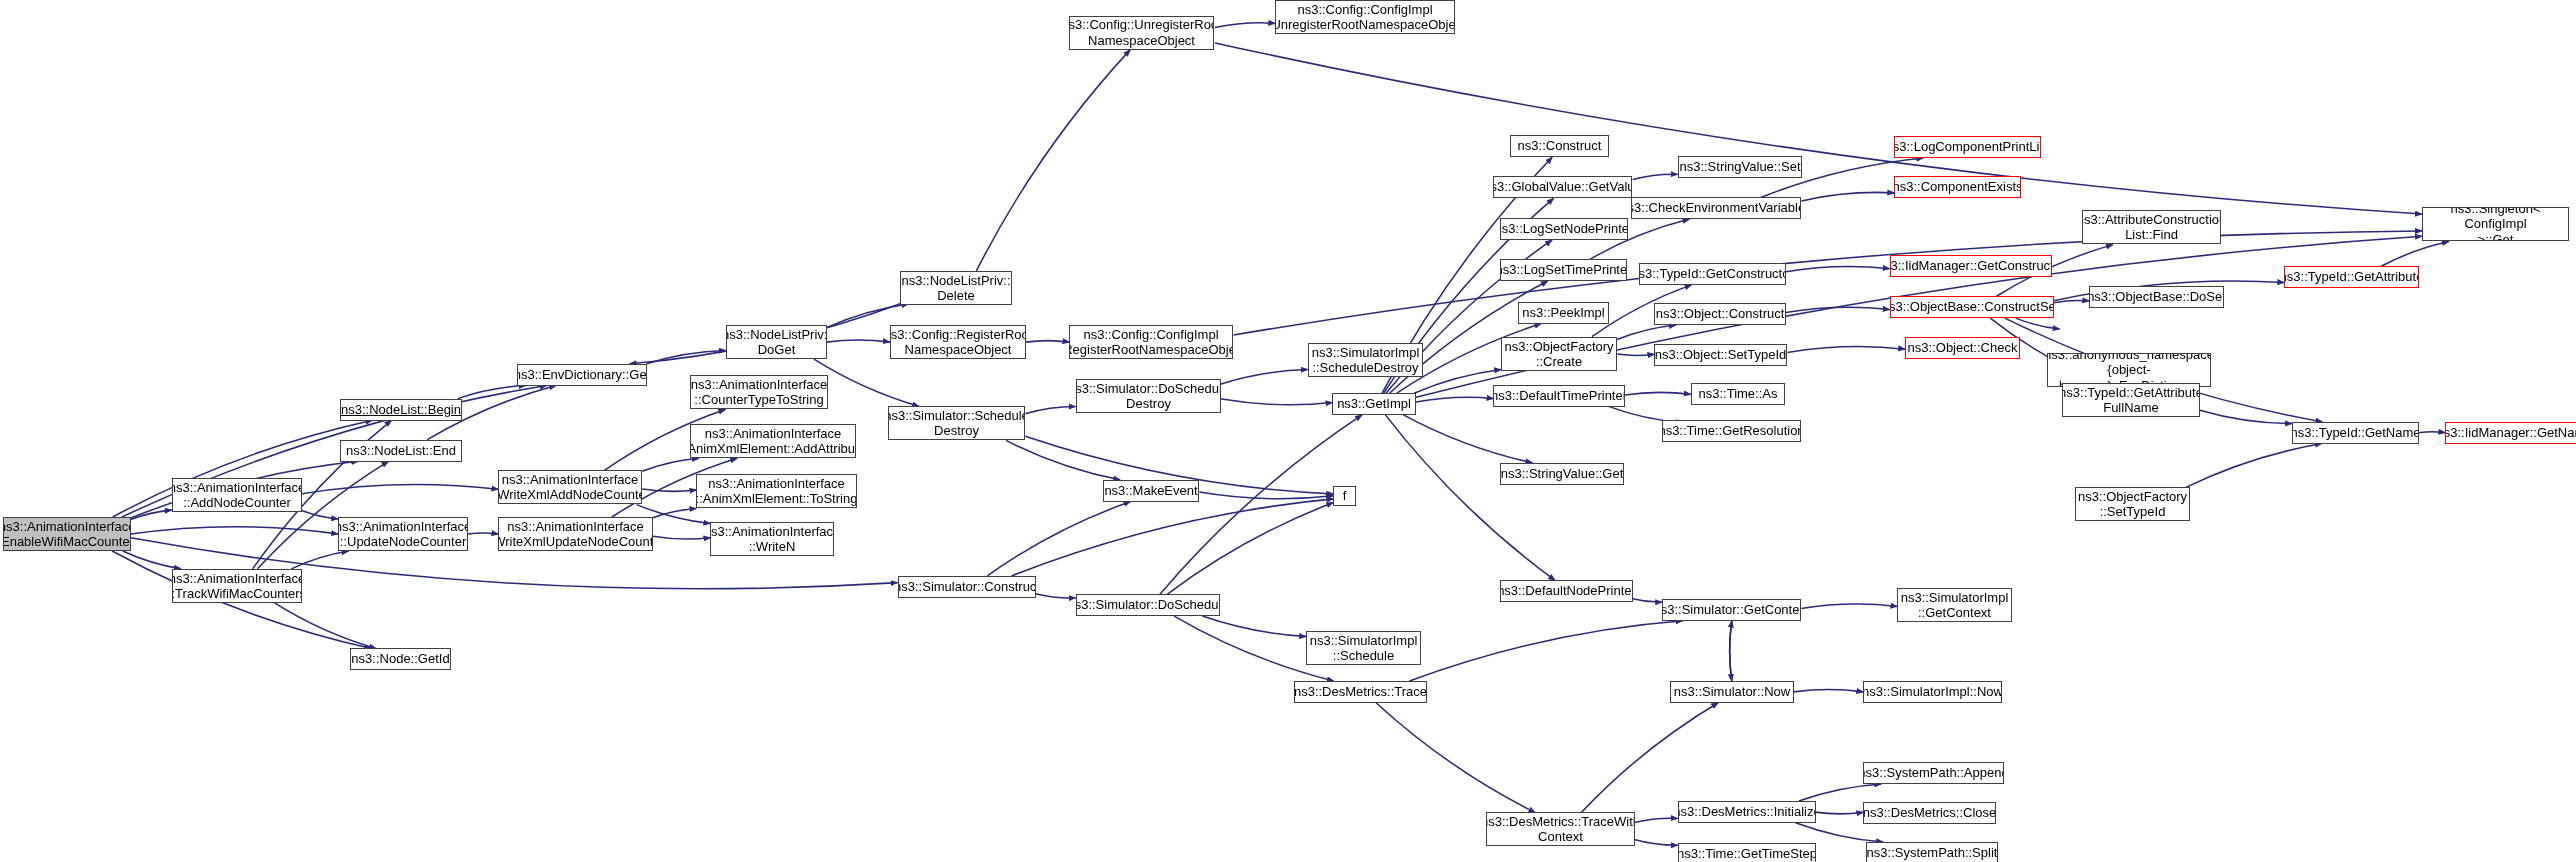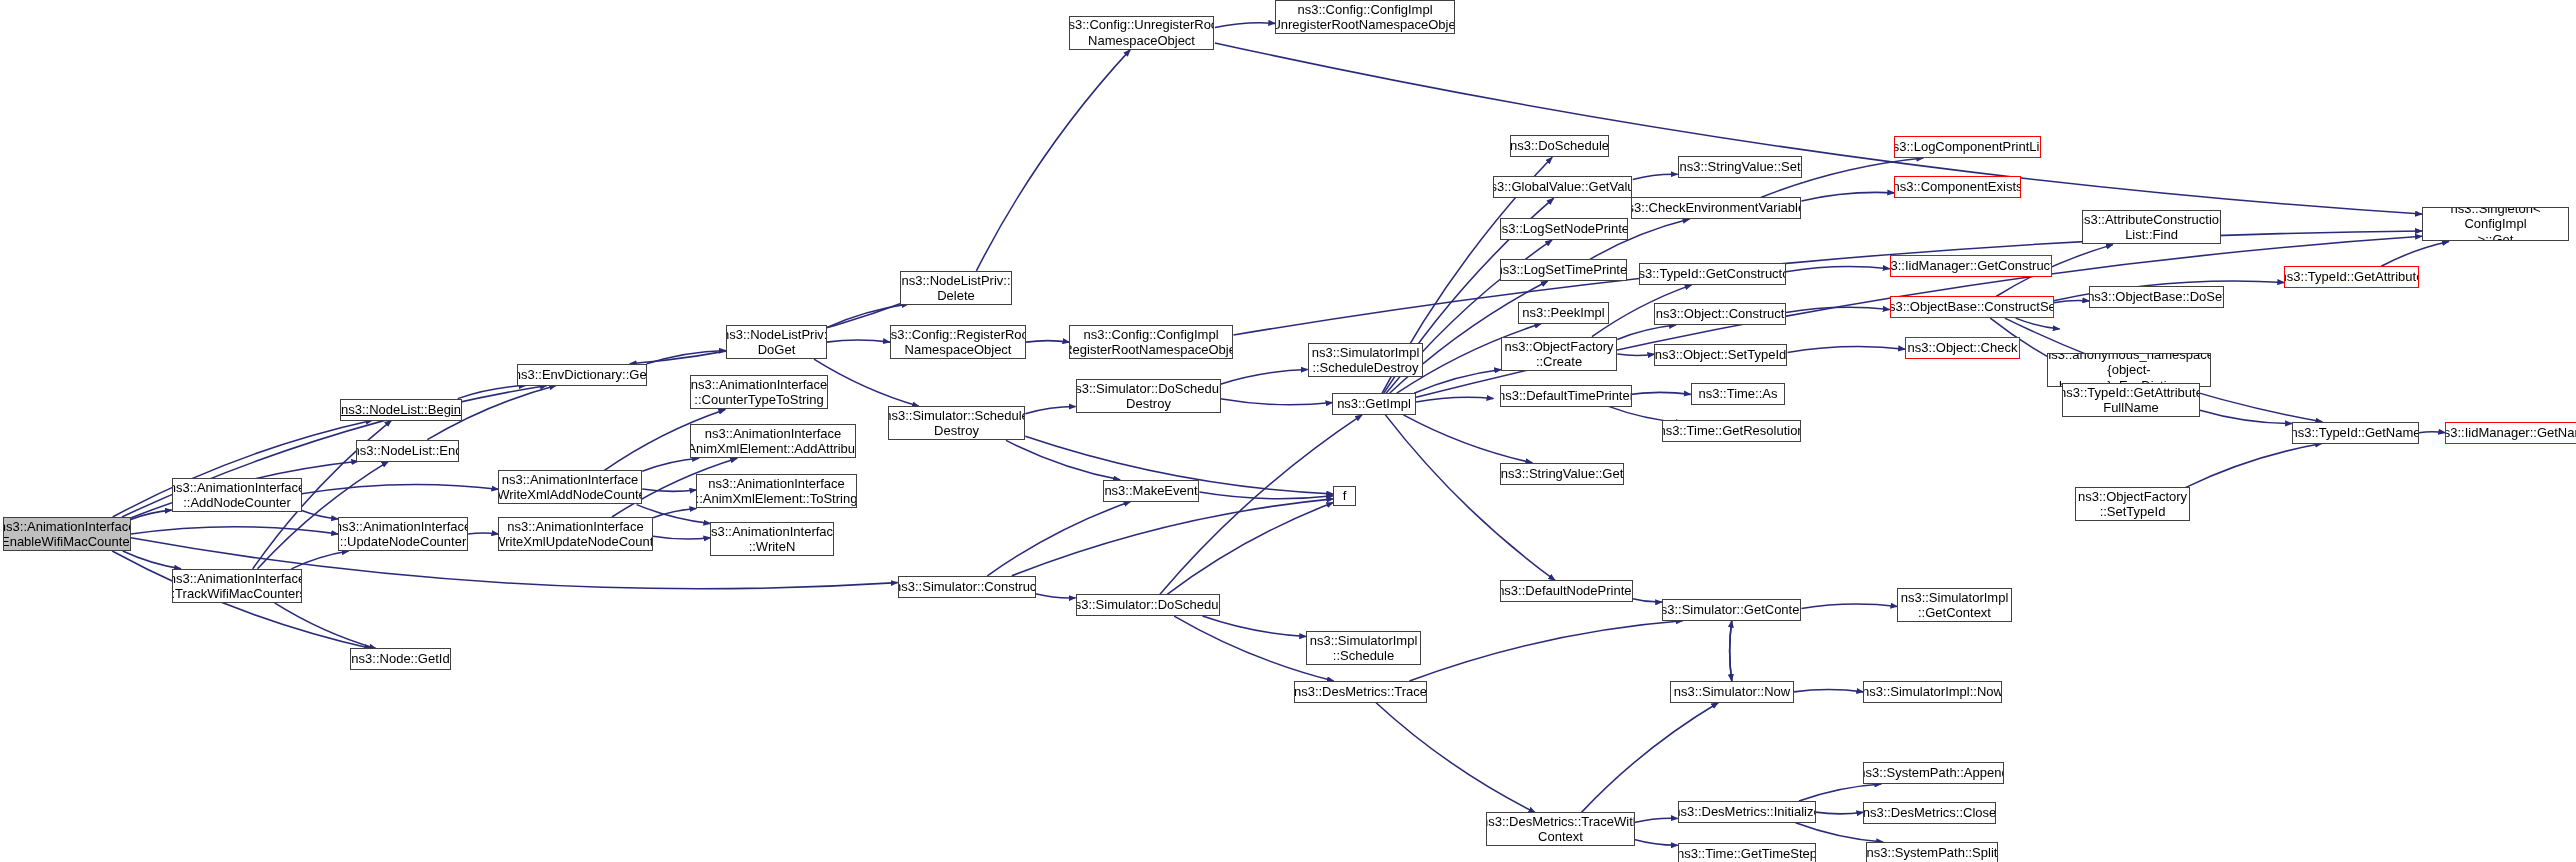--- a/index.html
+++ b/index.html
@@ -121,21 +121,21 @@
   <div id="node-layer">
       <div class="node root" style="left: 3.1px; top: 517px; width: 128px; height: 34px;">ns3::AnimationInterface
 ::EnableWifiMacCounters</div>
       <div class="node" style="left: 172px; top: 478px; width: 130px; height: 34px;">ns3::AnimationInterface
 ::AddNodeCounter</div>
       <div class="node" style="left: 172px; top: 569px; width: 130px; height: 34px;">ns3::AnimationInterface
 ::TrackWifiMacCounters</div>
       <div class="node" style="left: 338px; top: 517px; width: 130px; height: 34px;">ns3::AnimationInterface
 ::UpdateNodeCounter</div>
       <div class="node" style="left: 340px; top: 399px; width: 122px; height: 21.7px; text-decoration: underline;">ns3::NodeList::Begin</div>
-      <div class="node" style="left: 340px; top: 440px; width: 103px; height: 21.7px; margin-left: 16px;">ns3::NodeList::End</div>
+      <div class="node" style="left: 340px; top: 440px; width: 122px; height: 21.7px;">ns3::NodeList::End</div>
       <div class="node" style="left: 350px; top: 648px; width: 101px; height: 21.7px;">ns3::Node::GetId</div>
       <div class="node" style="left: 498px; top: 470px; width: 144px; height: 34px;">ns3::AnimationInterface
 ::WriteXmlAddNodeCounter</div>
       <div class="node" style="left: 498px; top: 517px; width: 155px; height: 34px;">ns3::AnimationInterface
 ::WriteXmlUpdateNodeCounter</div>
       <div class="node" style="left: 517px; top: 364px; width: 130px; height: 21.7px;">ns3::EnvDictionary::Get</div>
       <div class="node" style="left: 690px; top: 375px; width: 138px; height: 34px;">ns3::AnimationInterface
 ::CounterTypeToString</div>
       <div class="node" style="left: 690px; top: 424px; width: 166px; height: 34px;">ns3::AnimationInterface
 ::AnimXmlElement::AddAttribute</div>
@@ -165,28 +165,28 @@
 ::UnregisterRootNamespaceObject</div>
       <div class="node" style="left: 1333px; top: 486px; width: 23px; height: 20px;">f</div>
       <div class="node" style="left: 1308px; top: 343px; width: 115px; height: 34px;">ns3::SimulatorImpl
 ::ScheduleDestroy</div>
       <div class="node" style="left: 1332px; top: 393px; width: 84px; height: 21.7px;">ns3::GetImpl</div>
       <div class="node" style="left: 1306px; top: 631px; width: 115px; height: 34px;">ns3::SimulatorImpl
 ::Schedule</div>
       <div class="node" style="left: 1486px; top: 812px; width: 149px; height: 34px;">ns3::DesMetrics::TraceWith
 Context</div>
       <div class="node" style="left: 1500px; top: 580px; width: 133px; height: 21.7px;">ns3::DefaultNodePrinter</div>
-      <div class="node" style="left: 1510px; top: 135px; width: 99px; height: 21.7px;">ns3::DoSchedule</div>
+      <div class="node" style="left: 1510px; top: 135px; width: 99px; height: 21.7px;">ns3::Construct</div>
       <div class="node" style="left: 1493px; top: 176px; width: 139px; height: 21.7px;">ns3::GlobalValue::GetValue</div>
       <div class="node" style="left: 1500px; top: 218px; width: 128px; height: 21.7px;">ns3::LogSetNodePrinter</div>
       <div class="node" style="left: 1500px; top: 259px; width: 127px; height: 21.7px;">ns3::LogSetTimePrinter</div>
       <div class="node" style="left: 1518px; top: 302px; width: 91px; height: 21.7px;">ns3::PeekImpl</div>
       <div class="node" style="left: 1501px; top: 337px; width: 116px; height: 34px;">ns3::ObjectFactory
 ::Create</div>
-      <div class="node" style="left: 1493px; top: 385px; width: 132px; height: 21.7px; margin-left: 7px;">ns3::DefaultTimePrinter</div>
+      <div class="node" style="left: 1493px; top: 385px; width: 132px; height: 21.7px;">ns3::DefaultTimePrinter</div>
       <div class="node" style="left: 1500px; top: 463px; width: 124px; height: 21.7px;">ns3::StringValue::Get</div>
       <div class="node" style="left: 1678px; top: 156px; width: 124px; height: 21.7px;">ns3::StringValue::Set</div>
       <div class="node" style="left: 1631px; top: 197px; width: 170px; height: 21.7px;">ns3::CheckEnvironmentVariables</div>
       <div class="node" style="left: 1639px; top: 263px; width: 147px; height: 21.7px;">ns3::TypeId::GetConstructor</div>
       <div class="node" style="left: 1654px; top: 303px; width: 132px; height: 21.7px;">ns3::Object::Construct</div>
       <div class="node" style="left: 1654px; top: 344px; width: 133px; height: 21.7px;">ns3::Object::SetTypeId</div>
       <div class="node" style="left: 1691px; top: 383px; width: 94px; height: 21.7px;">ns3::Time::As</div>
       <div class="node" style="left: 1662px; top: 420px; width: 139px; height: 21.7px;">ns3::Time::GetResolution</div>
       <div class="node" style="left: 1662px; top: 599px; width: 139px; height: 21.7px;">ns3::Simulator::GetContext</div>
       <div class="node" style="left: 1670px; top: 681px; width: 124px; height: 21.7px;">ns3::Simulator::Now</div>

